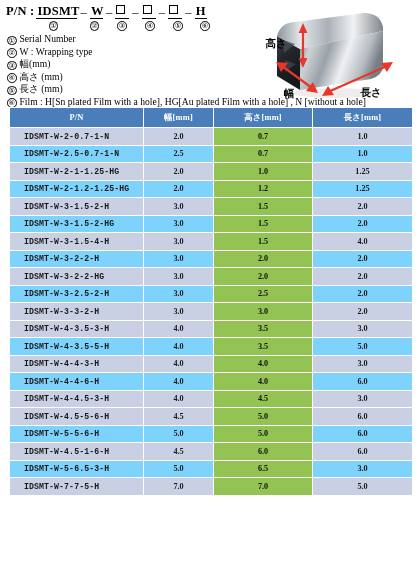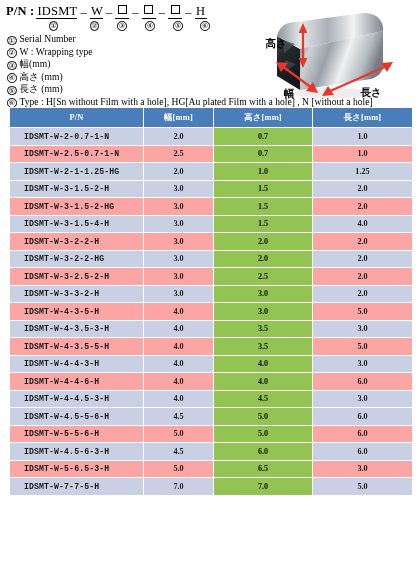--- a/index.html
+++ b/index.html
@@ -28,25 +28,25 @@
   .pn-line {
     display: flex;
     align-items: flex-end;
     font-size: 12.5px;
     font-weight: bold;
     letter-spacing: .2px;
     height: 17px;
   }
   .pn-label { margin-right: 2px; }
   .pn-tok {
-    text-align: center;
+    text-align: left;
     border-bottom: 1.6px solid #000;
     padding: 0 1px 0px 1px;
     line-height: 14px;
-    font-weight: normal;
+    font-weight: bold;
     margin-top: 31px;
   }
   .pn-dash {
     padding: 0 3px;
     font-weight: normal;
     line-height: 14px;
   }
   .pn-box {
     display: inline-block;
     width: 9px; height: 9px;
@@ -136,21 +136,21 @@
     color: #1a1a1a;
     padding: 0;
   }
   table.spec tbody td.pn {
     text-align: left;
     padding-left: 14px;
     letter-spacing: .1px;
     font-family: Liberation Mono, monospace;
   }
   table.spec tbody tr.odd td  { background: #c9d0e3; }
-  table.spec tbody tr.even td { background: #fca5a5; }
+  table.spec tbody tr.even td { background: #7dd3fc; }
   table.spec tbody td.hl {
     background: #92c353 !important;
     color: #111;
   }
 </style>
 </head>
 <body>
 
 <div id="page">
 
@@ -260,21 +260,21 @@
     <div class="legend-row">
       <span class="circ">④</span>
       <span class="legend-txt">高さ (mm)</span>
     </div>
     <div class="legend-row">
       <span class="circ">⑤</span>
       <span class="legend-txt">長さ (mm)</span>
     </div>
     <div class="legend-row">
       <span class="circ">⑥</span>
-      <span class="legend-txt">Type : H[Sn without Film with a hole], HG[Au plated Film with a hole] , N [without a hole]</span>
+      <span class="legend-txt">Film : H[Sn plated Film with a hole], HG[Au plated Film with a hole] , N [without a hole]</span>
     </div>
   </div>
 
   <div class="tbl-wrap">
     <table class="spec">
       <colgroup>
         <col class="c-pn">
           <col class="c-w">
           <col class="c-h">
           <col class="c-l">
@@ -299,20 +299,26 @@
             <td>2.5</td>
             <td class="hl">0.7</td>
             <td>1.0</td>
           </tr>
           <tr class="odd">
             <td class="pn">IDSMT-W-2-1-1.25-HG</td>
             <td>2.0</td>
             <td class="hl">1.0</td>
             <td>1.25</td>
           </tr>
+          <tr class="even">
+            <td class="pn">IDSMT-W-2-1.2-1.25-HG</td>
+            <td>2.0</td>
+            <td class="hl">1.2</td>
+            <td>1.25</td>
+          </tr>
           <tr class="odd">
             <td class="pn">IDSMT-W-3-1.5-2-H</td>
             <td>3.0</td>
             <td class="hl">1.5</td>
             <td>2.0</td>
           </tr>
           <tr class="even">
             <td class="pn">IDSMT-W-3-1.5-2-HG</td>
             <td>3.0</td>
             <td class="hl">1.5</td>
@@ -340,26 +346,20 @@
             <td class="pn">IDSMT-W-3-2.5-2-H</td>
             <td>3.0</td>
             <td class="hl">2.5</td>
             <td>2.0</td>
           </tr>
           <tr class="odd">
             <td class="pn">IDSMT-W-3-3-2-H</td>
             <td>3.0</td>
             <td class="hl">3.0</td>
             <td>2.0</td>
-          </tr>
-          <tr class="even">
-            <td class="pn">IDSMT-W-4-3-5-H</td>
-            <td>4.0</td>
-            <td class="hl">3.0</td>
-            <td>5.0</td>
           </tr>
           <tr class="odd">
             <td class="pn">IDSMT-W-4-3.5-3-H</td>
             <td>4.0</td>
             <td class="hl">3.5</td>
             <td>3.0</td>
           </tr>
           <tr class="even">
             <td class="pn">IDSMT-W-4-3.5-5-H</td>
             <td>4.0</td>
@@ -390,21 +390,21 @@
             <td class="hl">5.0</td>
             <td>6.0</td>
           </tr>
           <tr class="even">
             <td class="pn">IDSMT-W-5-5-6-H</td>
             <td>5.0</td>
             <td class="hl">5.0</td>
             <td>6.0</td>
           </tr>
           <tr class="odd">
-            <td class="pn">IDSMT-W-4.5-6-3-H</td>
+            <td class="pn">IDSMT-W-4.5-1-6-H</td>
             <td>4.5</td>
             <td class="hl">6.0</td>
             <td>6.0</td>
           </tr>
           <tr class="even">
             <td class="pn">IDSMT-W-5-6.5-3-H</td>
             <td>5.0</td>
             <td class="hl">6.5</td>
             <td>3.0</td>
           </tr>

